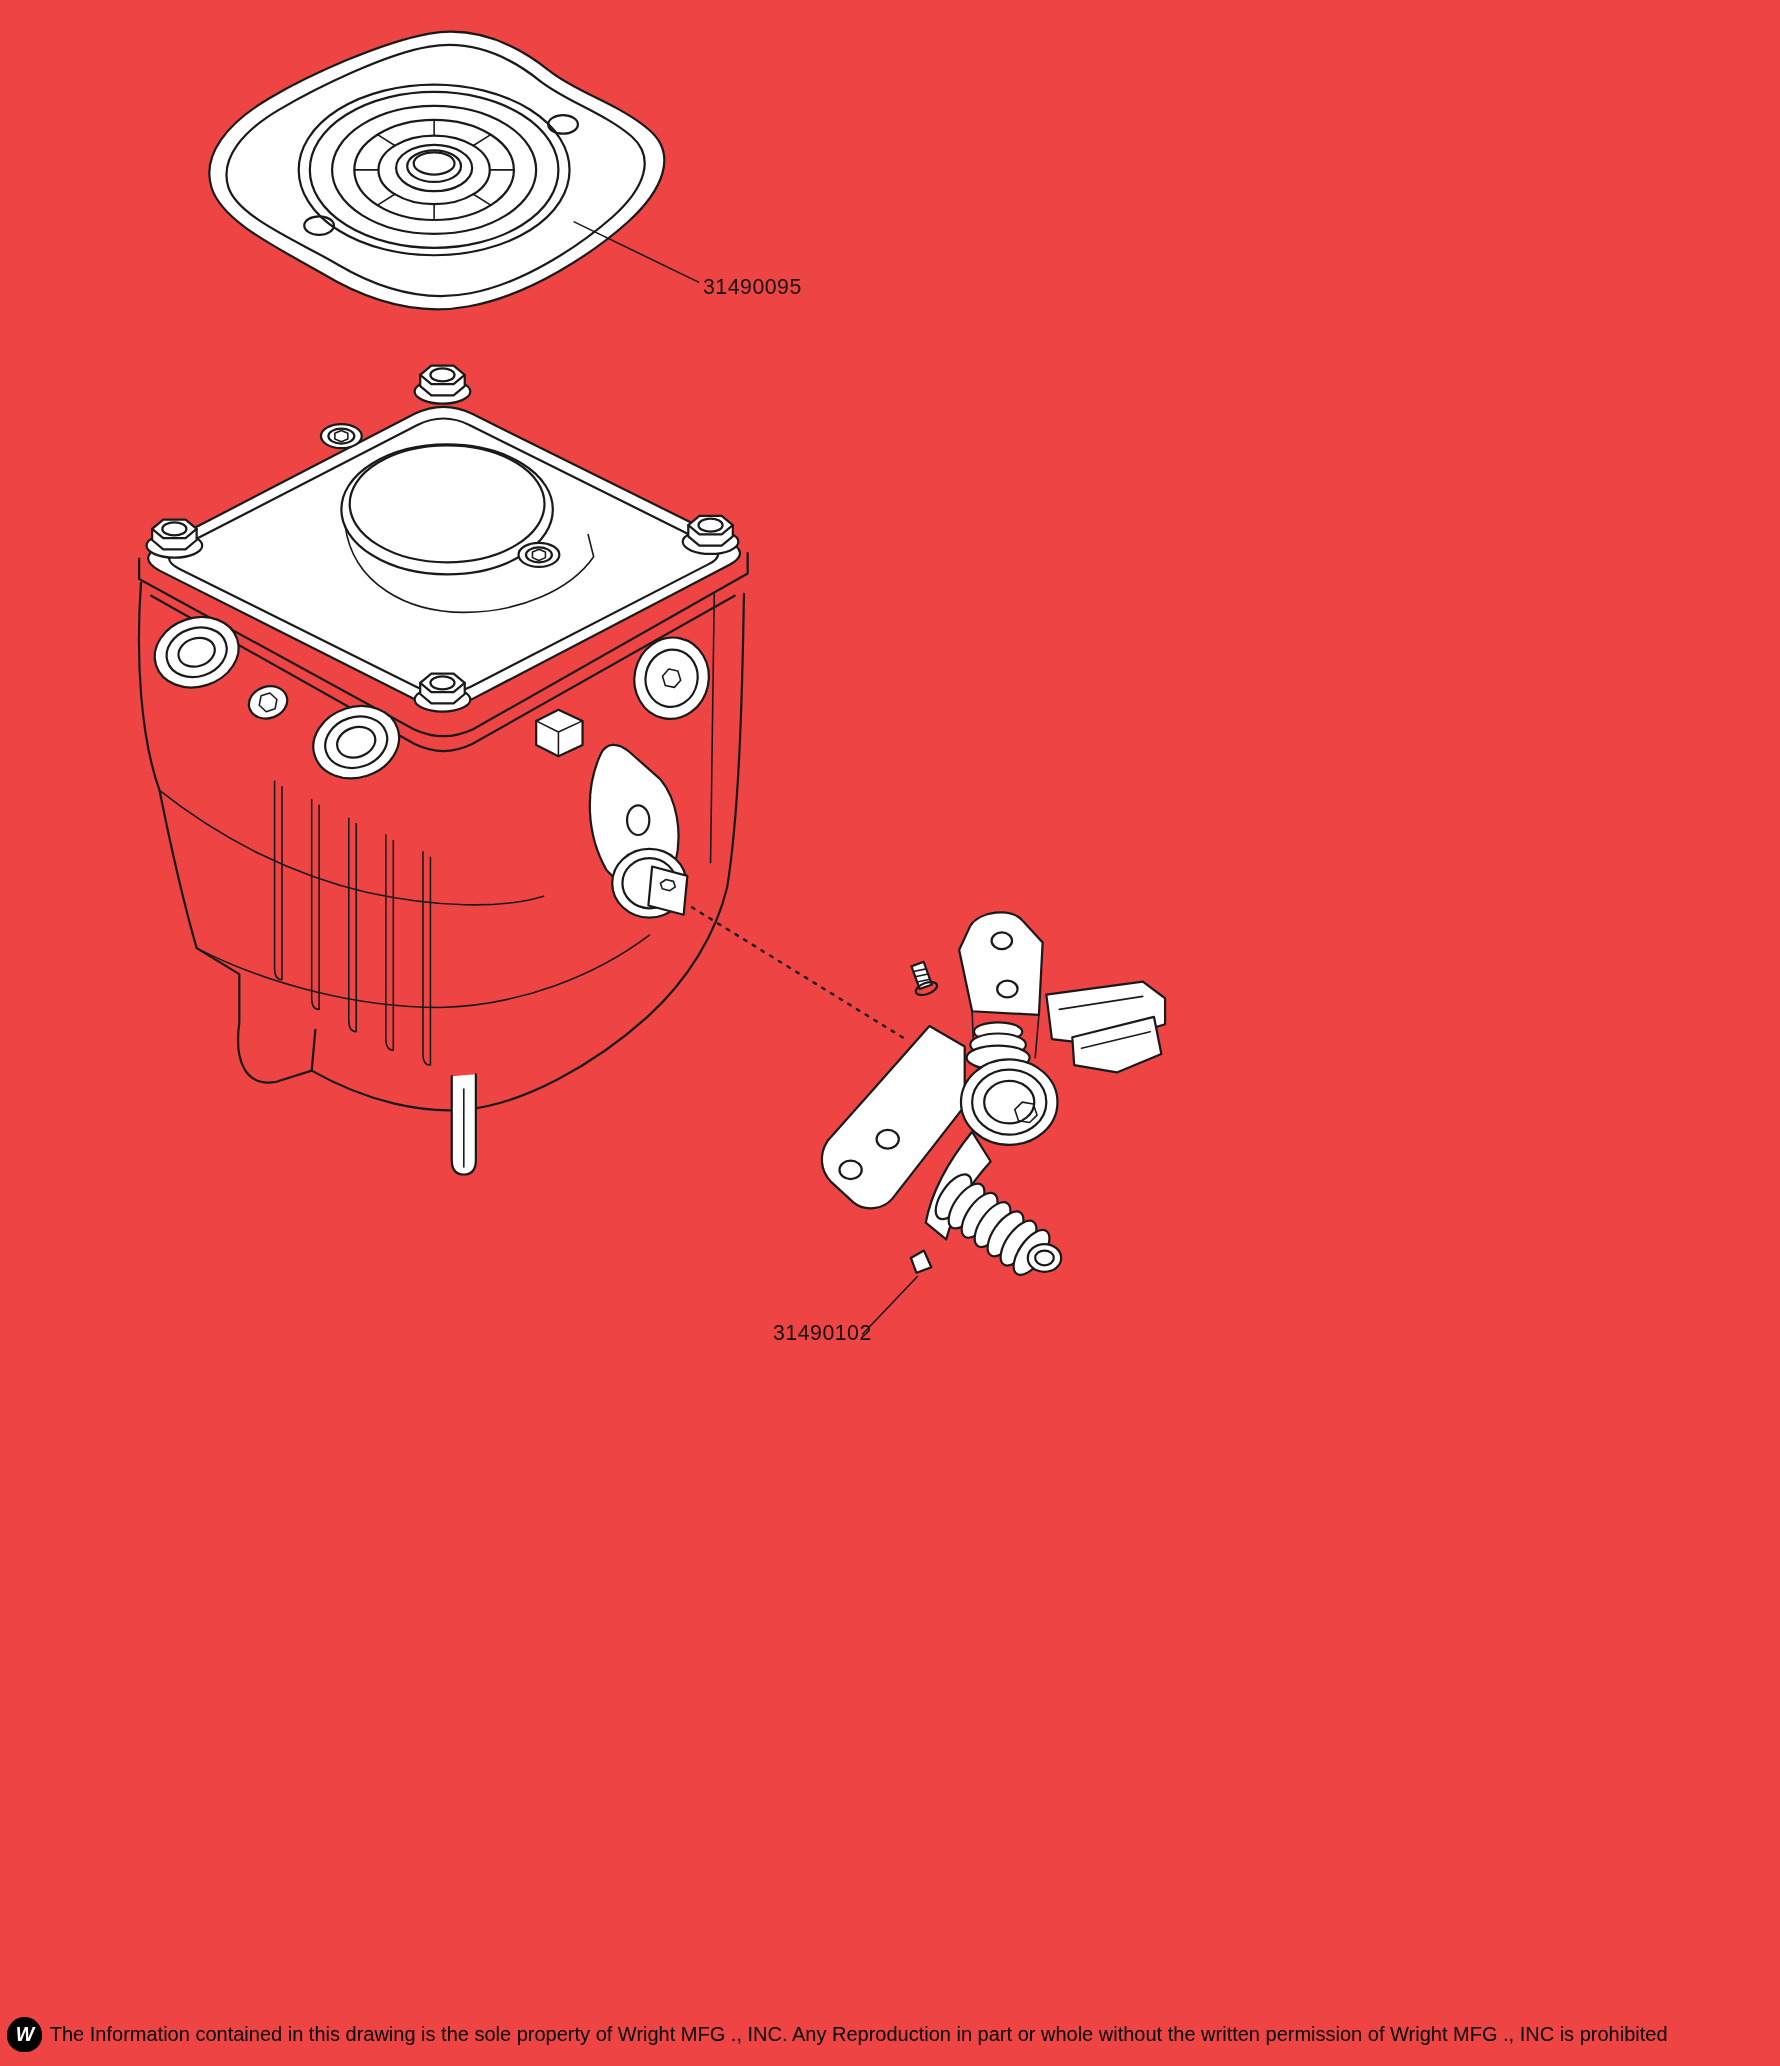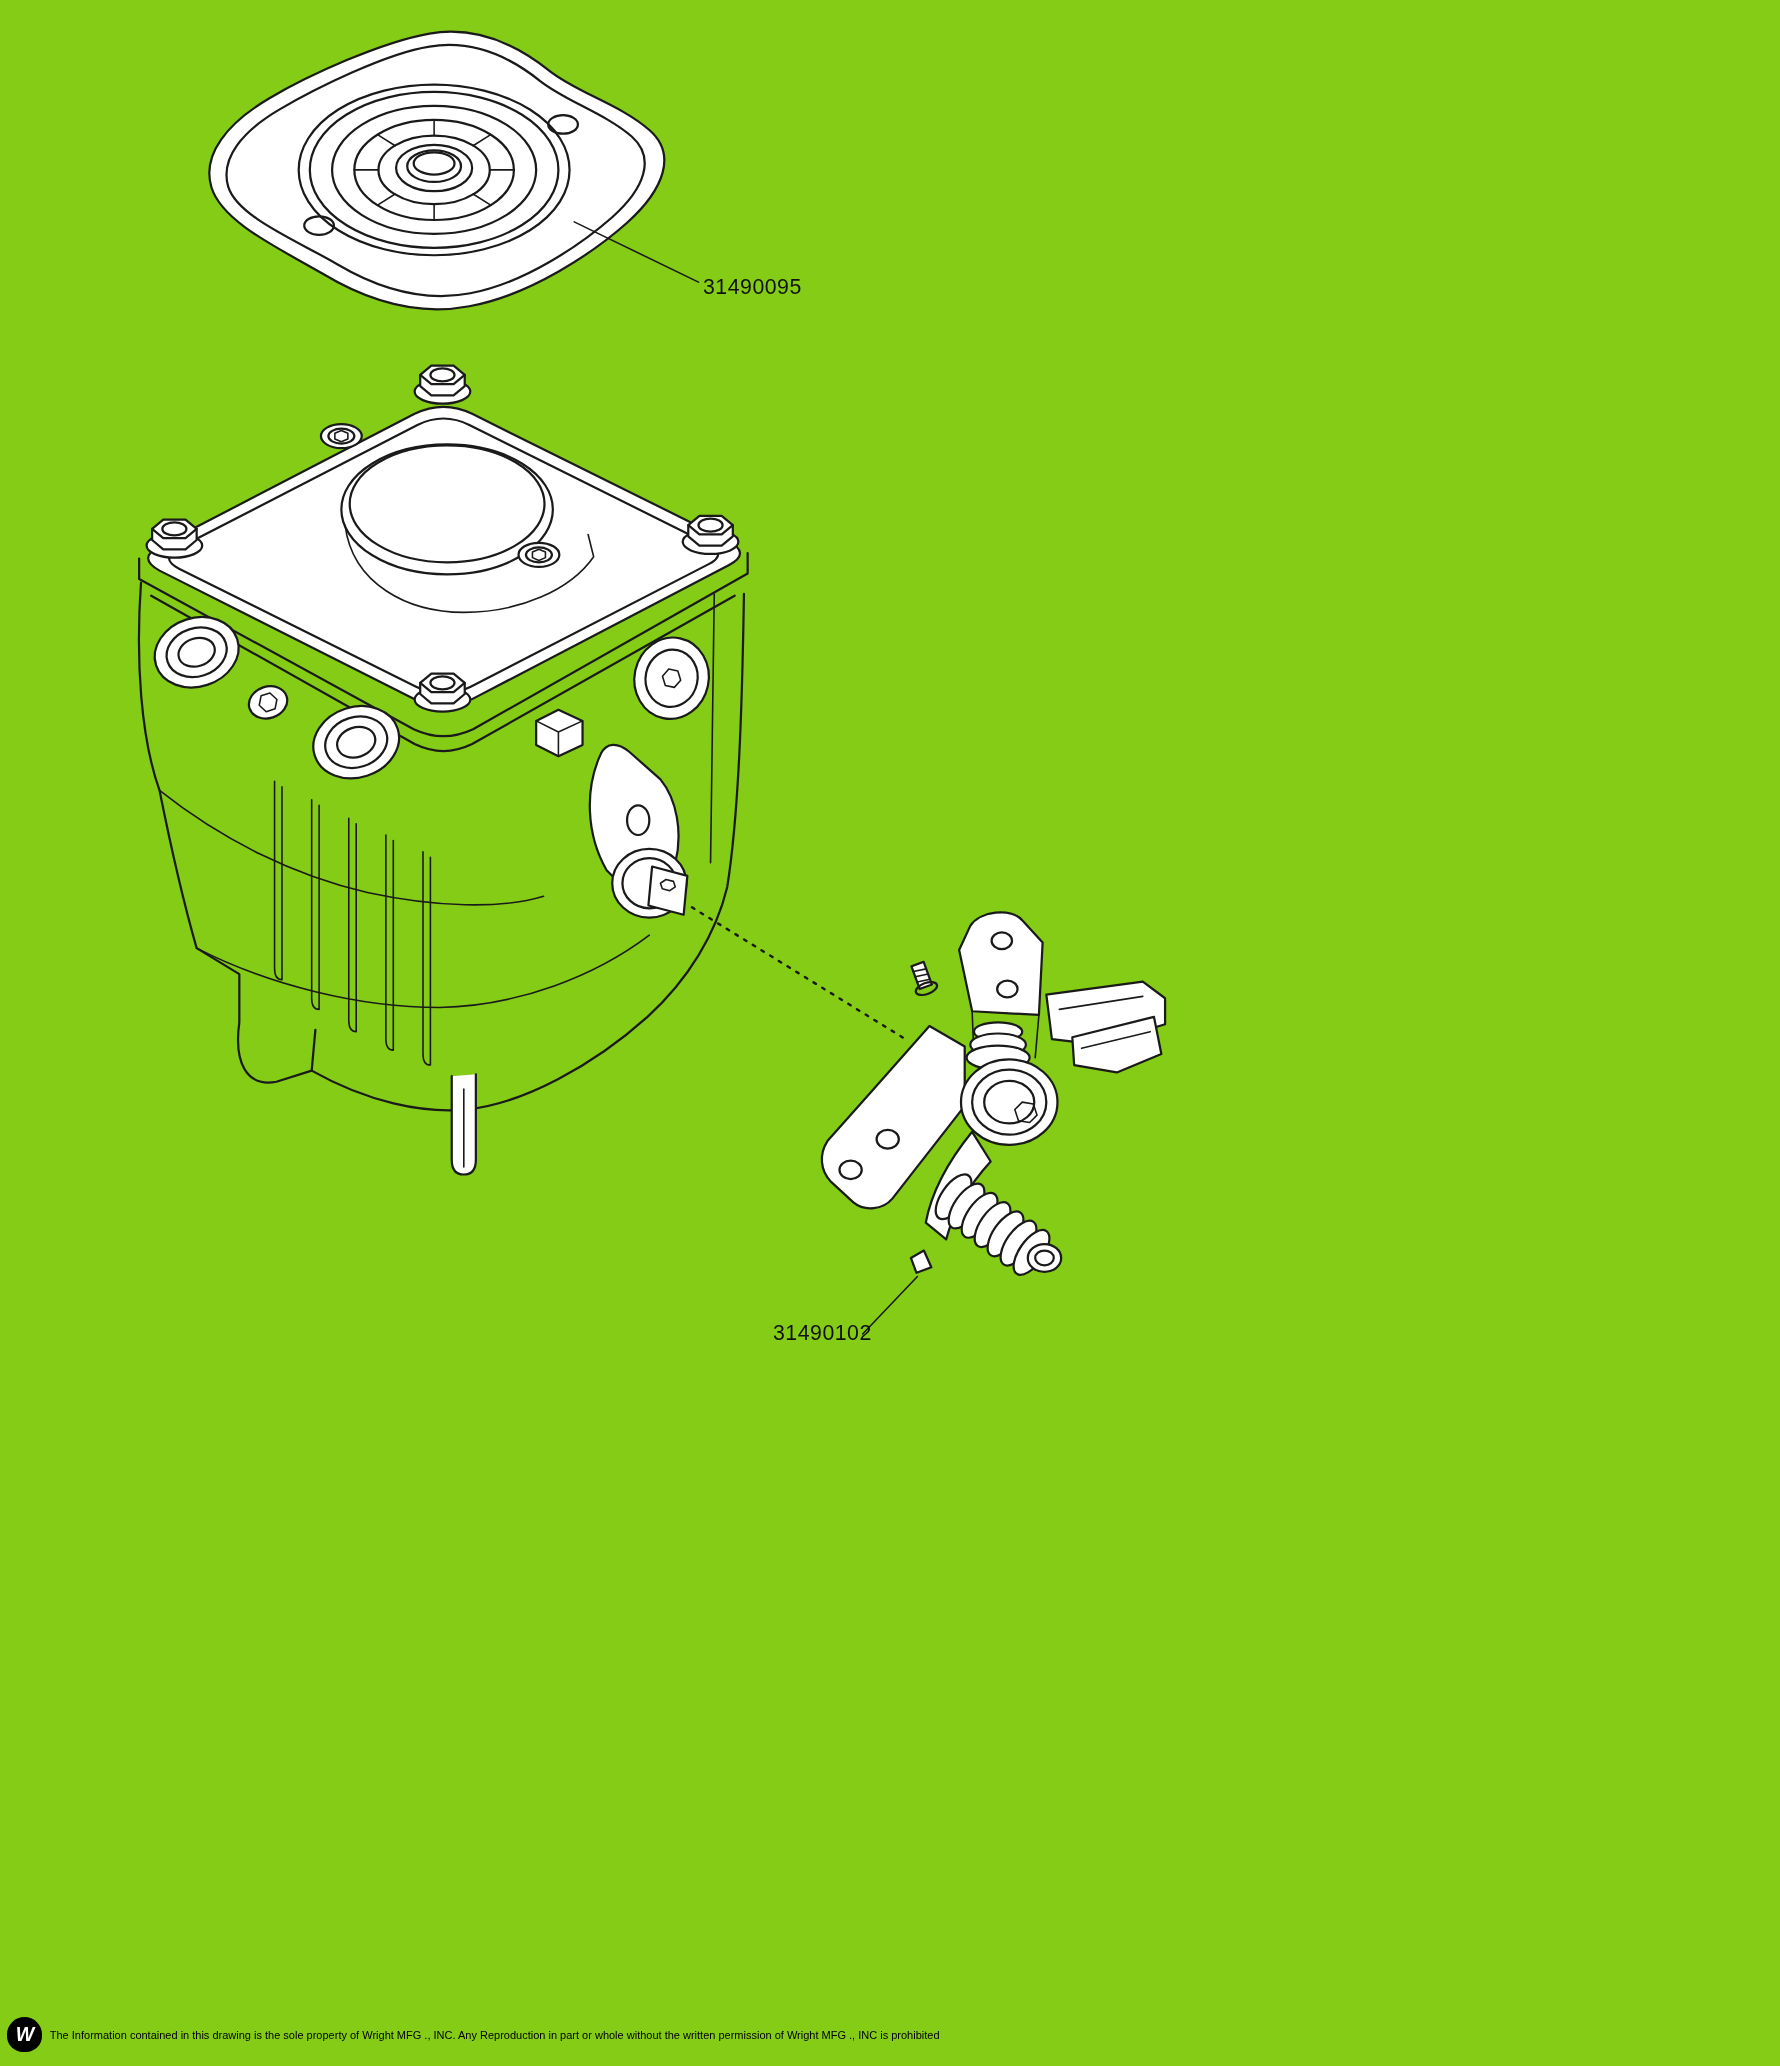--- a/index.html
+++ b/index.html
@@ -1,38 +1,38 @@
 <!DOCTYPE html>
 <html style="font-size:15px"><head>
 <meta charset="utf-8">
 <style>
   html,body{margin:0;padding:0;background:#fff;}
   .page{
-    position:relative;width:1781px;height:2067px;background:#84cc16;
+    position:relative;width:1781px;height:2067px;background:#ef4444;
     font-family:"Liberation Sans",sans-serif;overflow:hidden;color:#111;
   }
   .drawing-svg{position:absolute;left:0;top:0;width:1781px;height:2067px;}
   .drawing-svg *{stroke:#1a1a1a;stroke-width:2.4;fill:none;stroke-linecap:round;stroke-linejoin:round;}
   .drawing-svg .wf{fill:#ffffff;}
   .drawing-svg .dotted{stroke-dasharray:3 8;stroke-width:2.6;}
   .drawing-svg .thin{stroke-width:1.7;}
   .part-label{
     position:absolute;font-size:21.3px;letter-spacing:0.5px;color:#111;white-space:nowrap;
   }
   #label-gasket{left:703px;top:275px;}
   #label-bracket{left:773px;top:1321px;text-align:right;}
   .footer{
     position:absolute;left:7.4px;top:2017px;display:flex;align-items:center;gap:7.4px;width:1762px;
   }
   .logo{
     width:35px;height:35px;background:#000;color:#fff;border-radius:50% 50% 46% 46%;
     display:flex;align-items:center;justify-content:center;
     font-weight:bold;font-style:italic;font-size:19.5px;flex:0 0 auto;
   }
-  .footer-text{font-size:11px;color:#000;}
+  .footer-text{font-size:20px;color:#000;}
 </style>
 </head>
 <body>
 
 <div class="page">
 
   <svg class="drawing-svg" viewBox="0 0 1920 2228">
     <defs>
       <g id="hexbolt">
         <ellipse class="wf" cx="0" cy="22" rx="30" ry="13"></ellipse>

